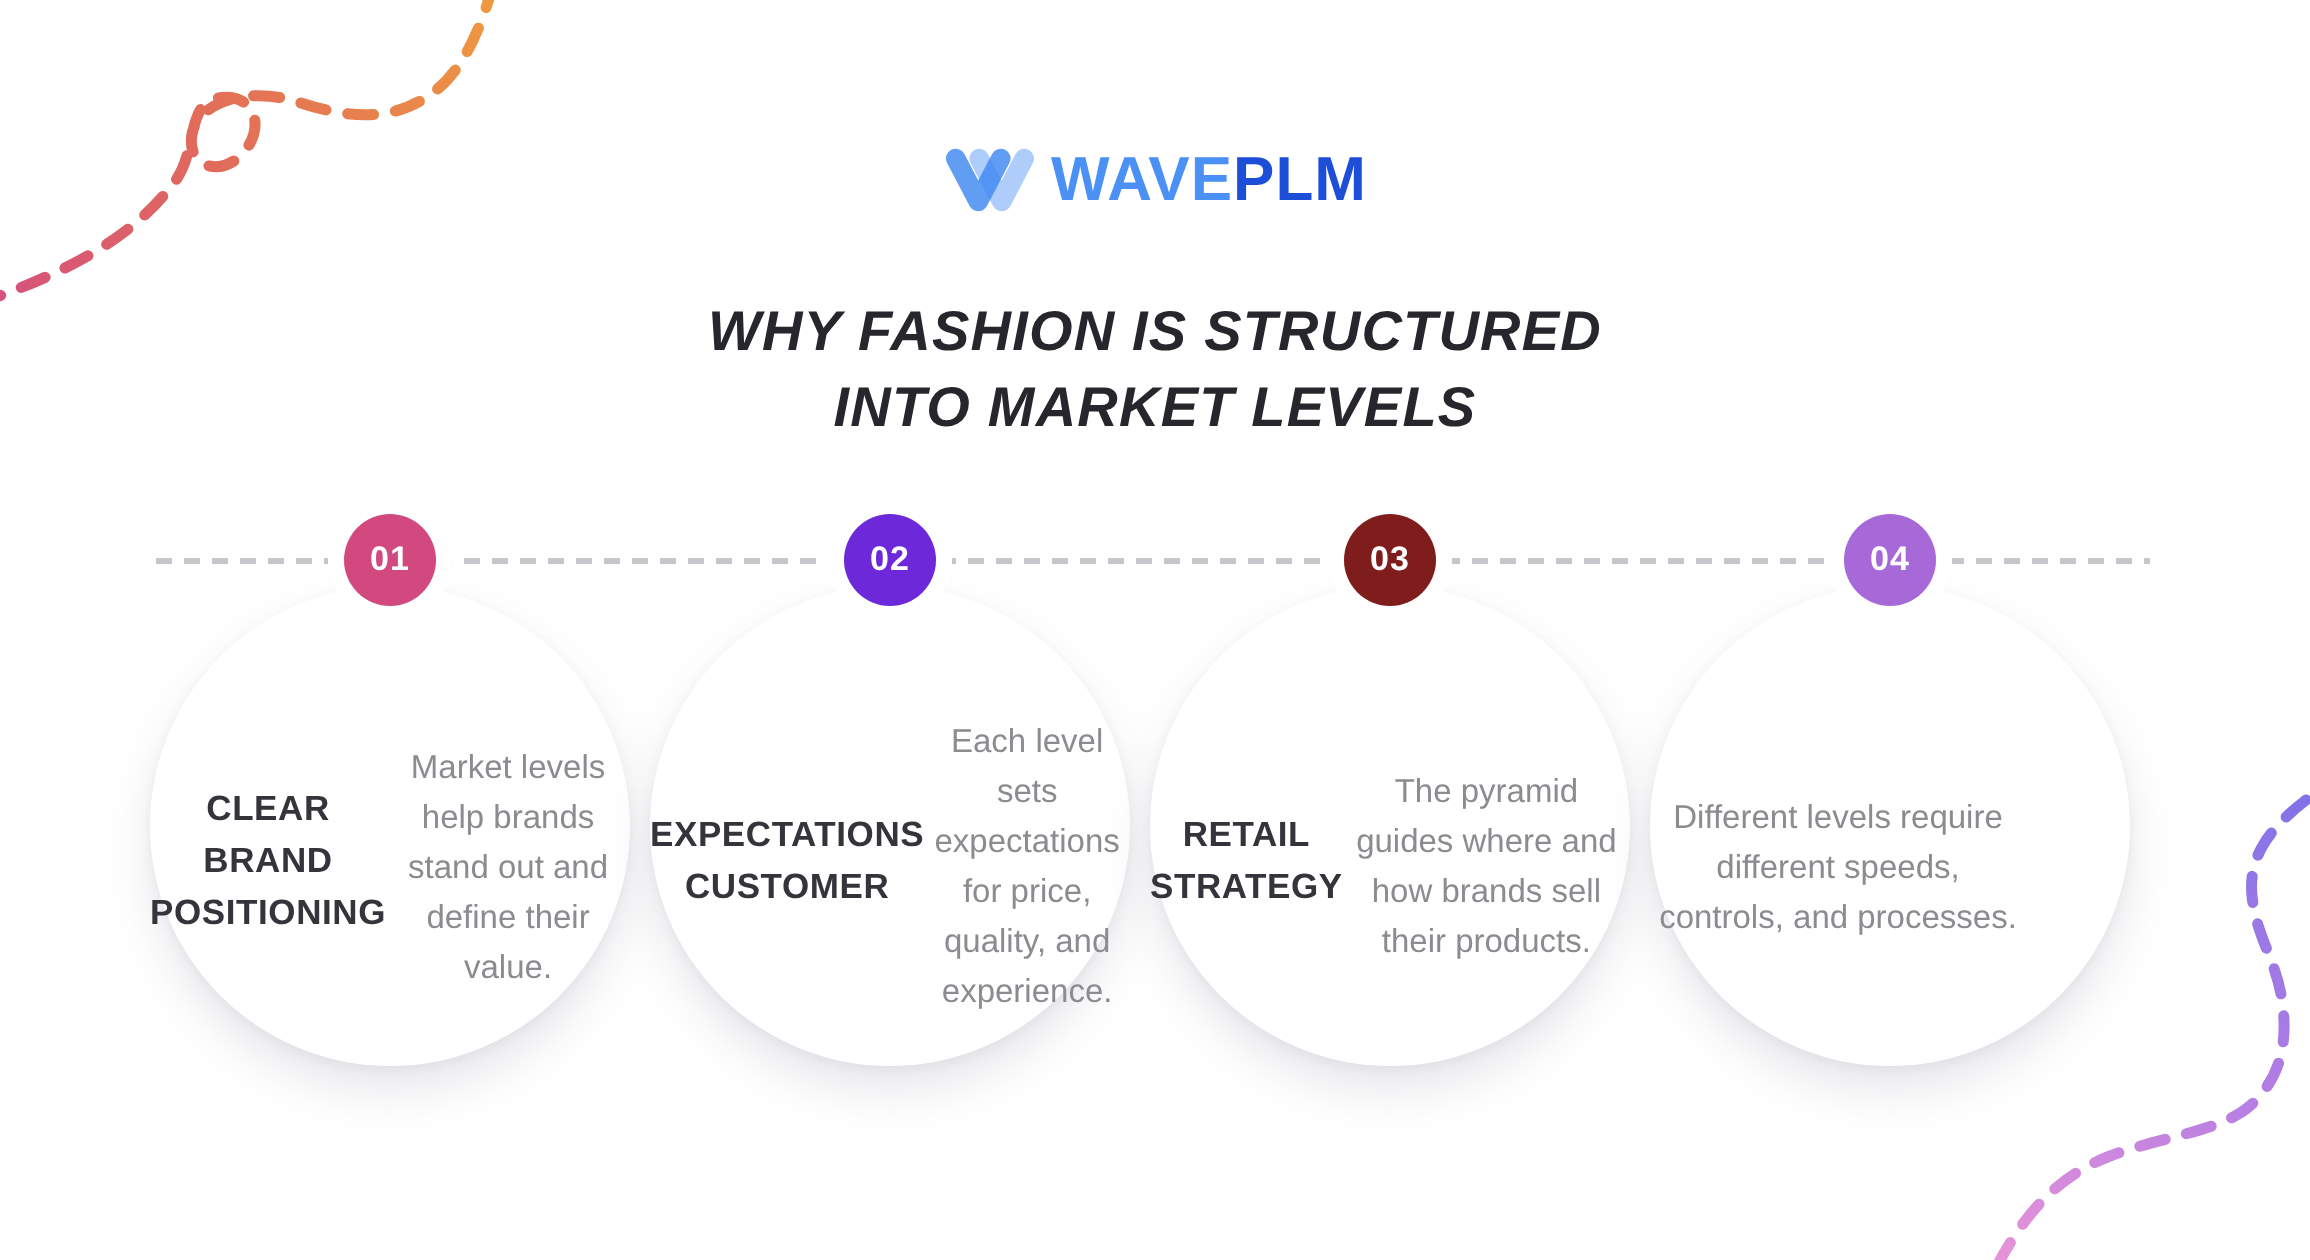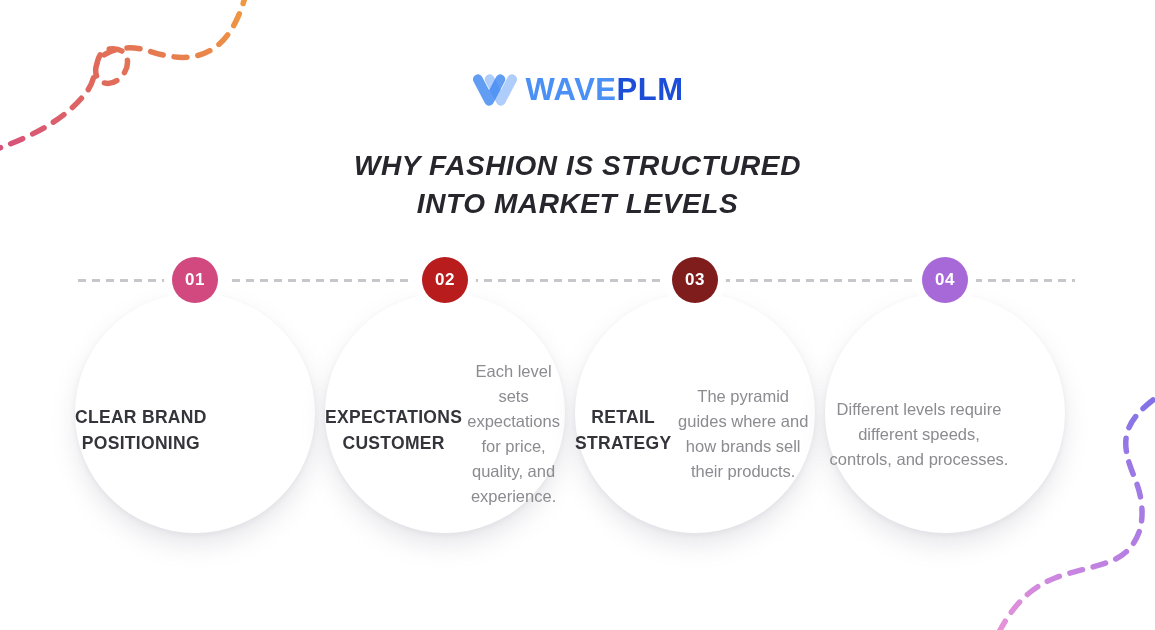--- a/index.html
+++ b/index.html
@@ -101,25 +101,26 @@
 
   <div class="steps">
 
     <div class="step">
       <div class="badge" style="background: rgb(209, 73, 127);">01</div>
       <div class="card">
         <h2 class="card-title">
           <span>CLEAR BRAND</span>
           <span>POSITIONING</span>
         </h2>
+        <p class="card-desc">Market levels help brands stand out and define their value.</p>
       </div>
     </div>
 
     <div class="step">
-      <div class="badge" style="background: #b91c1c;">02</div>
+      <div class="badge" style="background: #6d28d9;">02</div>
       <div class="card">
         <h2 class="card-title">
           <span>EXPECTATIONS</span>
           <span>CUSTOMER</span>
         </h2>
         <p class="card-desc">Each level sets expectations for price, quality, and experience.</p>
       </div>
     </div>
 
     <div class="step">

